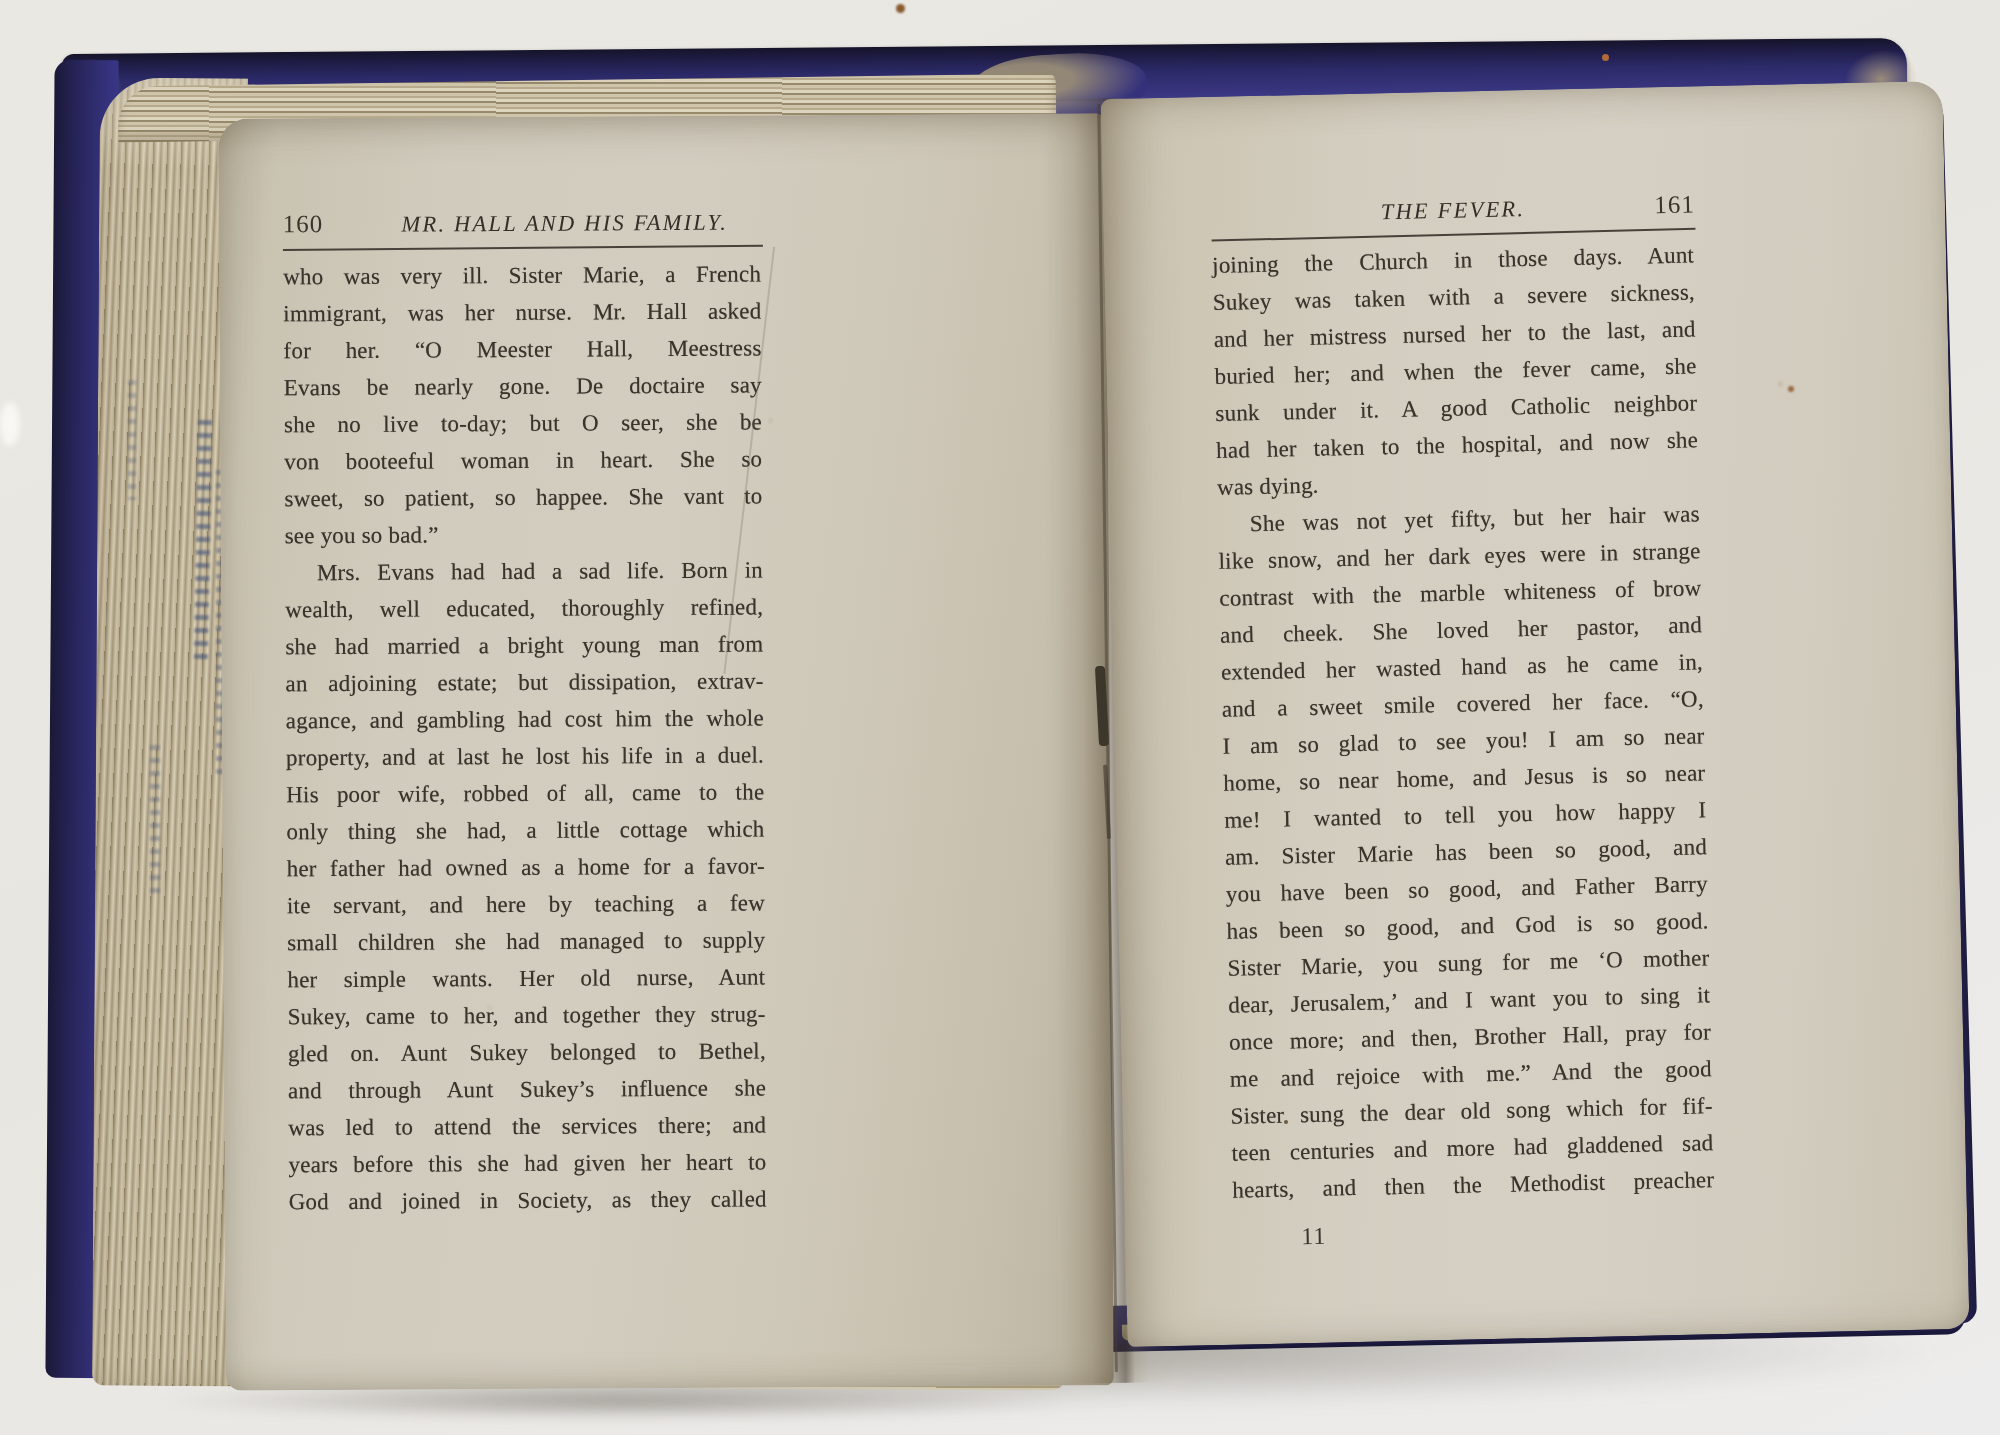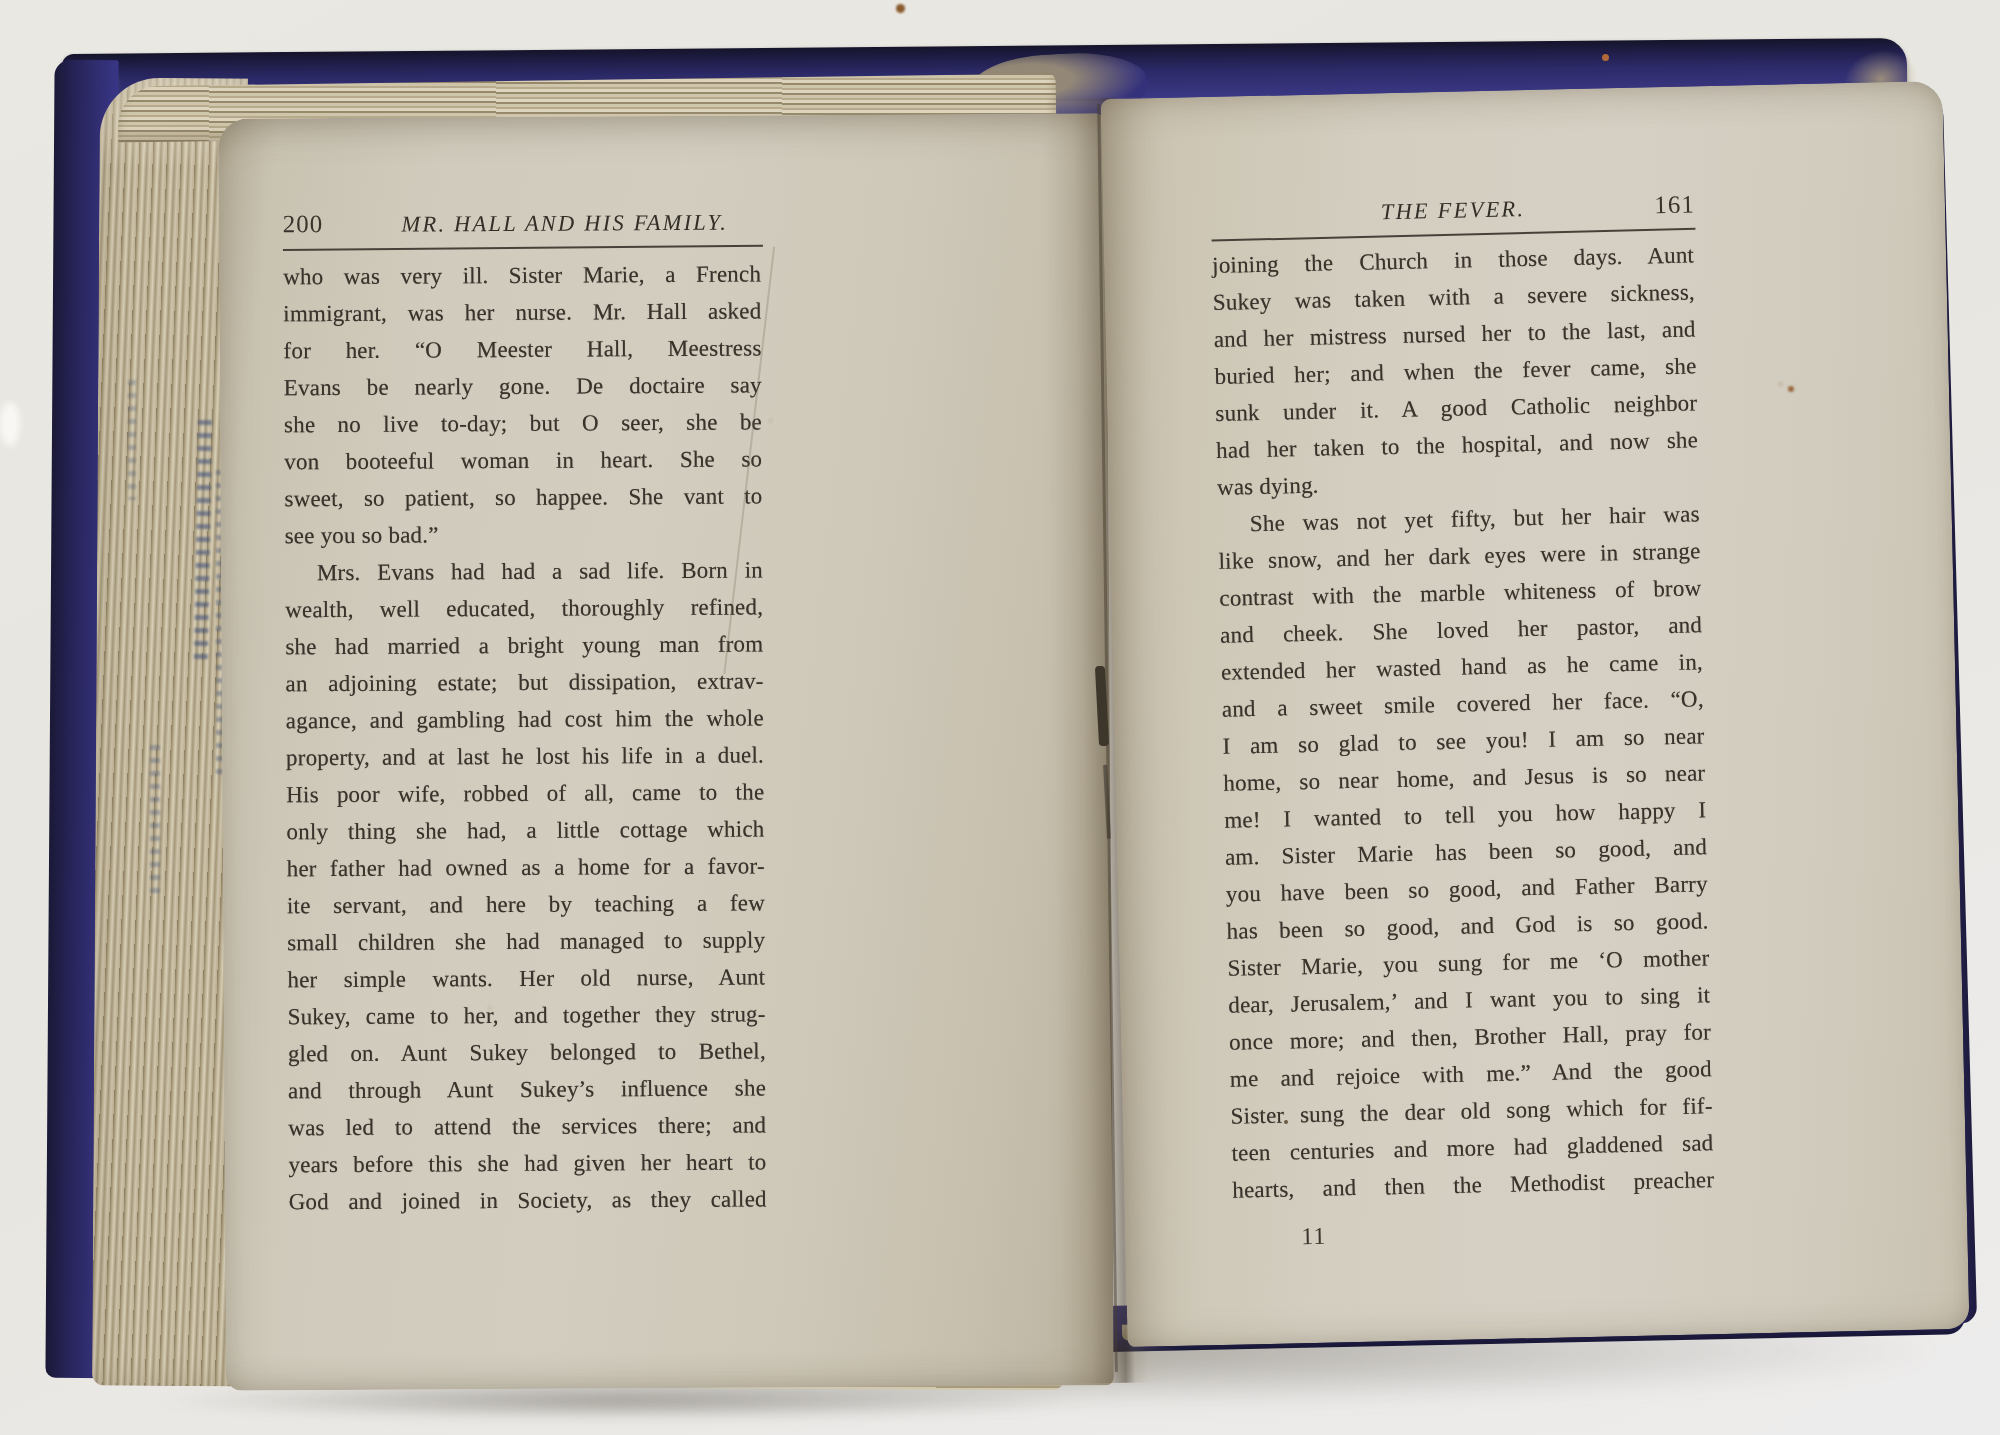--- a/index.html
+++ b/index.html
@@ -131,21 +131,21 @@
   <div class="edge-ink m1"></div>
   <div class="edge-ink m2"></div>
   <div class="edge-ink m3"></div>
   <div class="edge-ink m4"></div>
   <div class="edges-top"></div>
   <div class="edges-bottom"></div>
   <div class="pr-underedge"></div>
 
   <div class="page page-left">
     <div class="hdr">
-      <span class="pno">200</span>
+      <span class="pno">160</span>
       <span class="ttl">MR. HALL AND HIS FAMILY.</span>
     </div>
     <div class="rule"></div>
     <div class="txt" id="left-text">
         <div class="ln">who was very ill.  Sister Marie, a French</div>
         <div class="ln">immigrant, was her nurse.  Mr. Hall asked</div>
         <div class="ln">for her.  “O Meester Hall, Meestress</div>
         <div class="ln">Evans be nearly gone.  De doctaire say</div>
         <div class="ln">she no live to-day; but O seer, she be</div>
         <div class="ln">von booteeful woman in heart.  She so</div>

